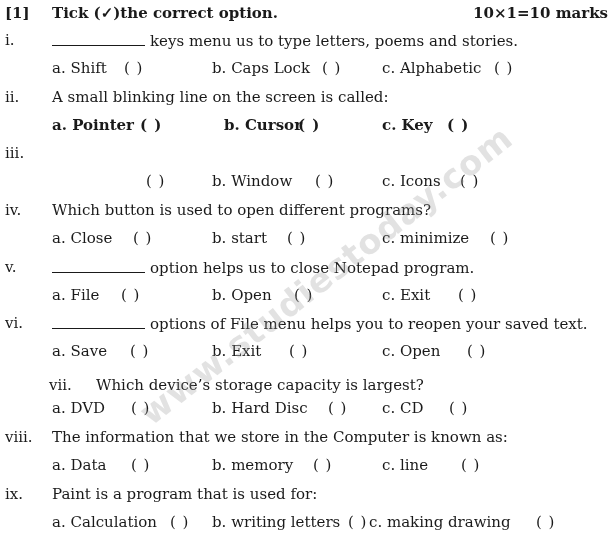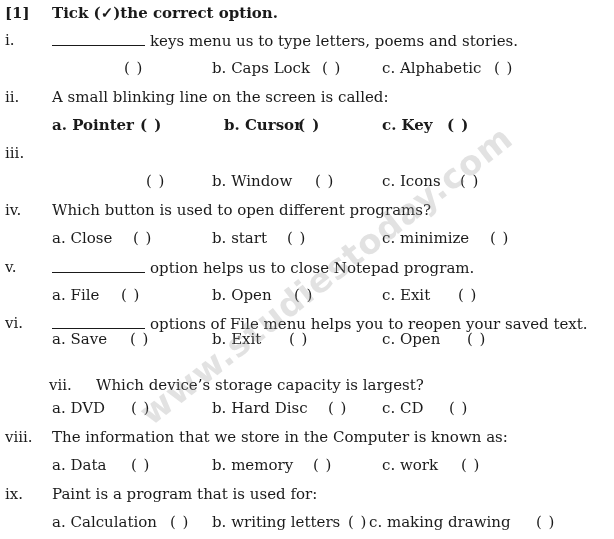--- a/index.html
+++ b/index.html
@@ -25,27 +25,29 @@
   }
 </style>
 </head>
 <body>
 
 <div class="page">
 
   <div class="line header" style="top:0px;">
     <span class="num">[1]</span>
     <span class="qtext">Tick (✓)the correct option.</span>
+    <span class="marks">10×1=10 marks</span>
   </div>
 
   <div class="line" style="top:27px;">
     <span class="num">i.</span>
     <span class="qtext"><i class="blank"></i><b style="font-weight:normal">keys menu us to type letters, poems and stories.</b></span>
   </div>
   <div class="line opt" style="top:55px;">
+    <span style="left:52px">a. Shift</span>
     <span class="paren" style="left:124px">( )</span>
     <span style="left:212px">b. Caps Lock</span>
     <span class="paren" style="left:322px">( )</span>
     <span style="left:382px">c. Alphabetic</span>
     <span class="paren" style="left:494px">( )</span>
   </div>
 
   <div class="line" style="top:84px;">
     <span class="num">ii.</span>
     <span class="qtext">A small blinking line on the screen is called:</span>
@@ -93,21 +95,21 @@
     <span style="left:212px">b. Open</span>
     <span class="paren" style="left:294px">( )</span>
     <span style="left:382px">c. Exit</span>
     <span class="paren" style="left:458px">( )</span>
   </div>
 
   <div class="line" style="top:310px;">
     <span class="num">vi.</span>
     <span class="qtext"><i class="blank"></i><b style="font-weight:normal">options of File menu helps you to reopen your saved text.</b></span>
   </div>
-  <div class="line opt" style="top:326px;">
+  <div class="line opt" style="top:338px;">
     <span style="left:52px">a. Save</span>
     <span class="paren" style="left:130px">( )</span>
     <span style="left:212px">b. Exit</span>
     <span class="paren" style="left:289px">( )</span>
     <span style="left:382px">c. Open</span>
     <span class="paren" style="left:467px">( )</span>
   </div>
 
   <div class="line" style="top:372px;margin-left:44px;">
     <span class="num">vii.</span>
@@ -124,21 +126,21 @@
 
   <div class="line" style="top:424px;">
     <span class="num">viii.</span>
     <span class="qtext">The information that we store in the Computer is known as:</span>
   </div>
   <div class="line opt" style="top:452px;">
     <span style="left:52px">a. Data</span>
     <span class="paren" style="left:131px">( )</span>
     <span style="left:212px">b. memory</span>
     <span class="paren" style="left:313px">( )</span>
-    <span style="left:382px">c. work</span>
+    <span style="left:382px">c. line</span>
     <span class="paren" style="left:461px">( )</span>
   </div>
 
   <div class="line" style="top:481px;padding-left:40px;">
     <span class="num">ix.</span>
     <span class="qtext">Paint is a program that is used for:</span>
   </div>
   <div class="line opt" style="top:509px;">
     <span style="left:52px">a. Calculation</span>
     <span class="paren" style="left:170px">( )</span>

